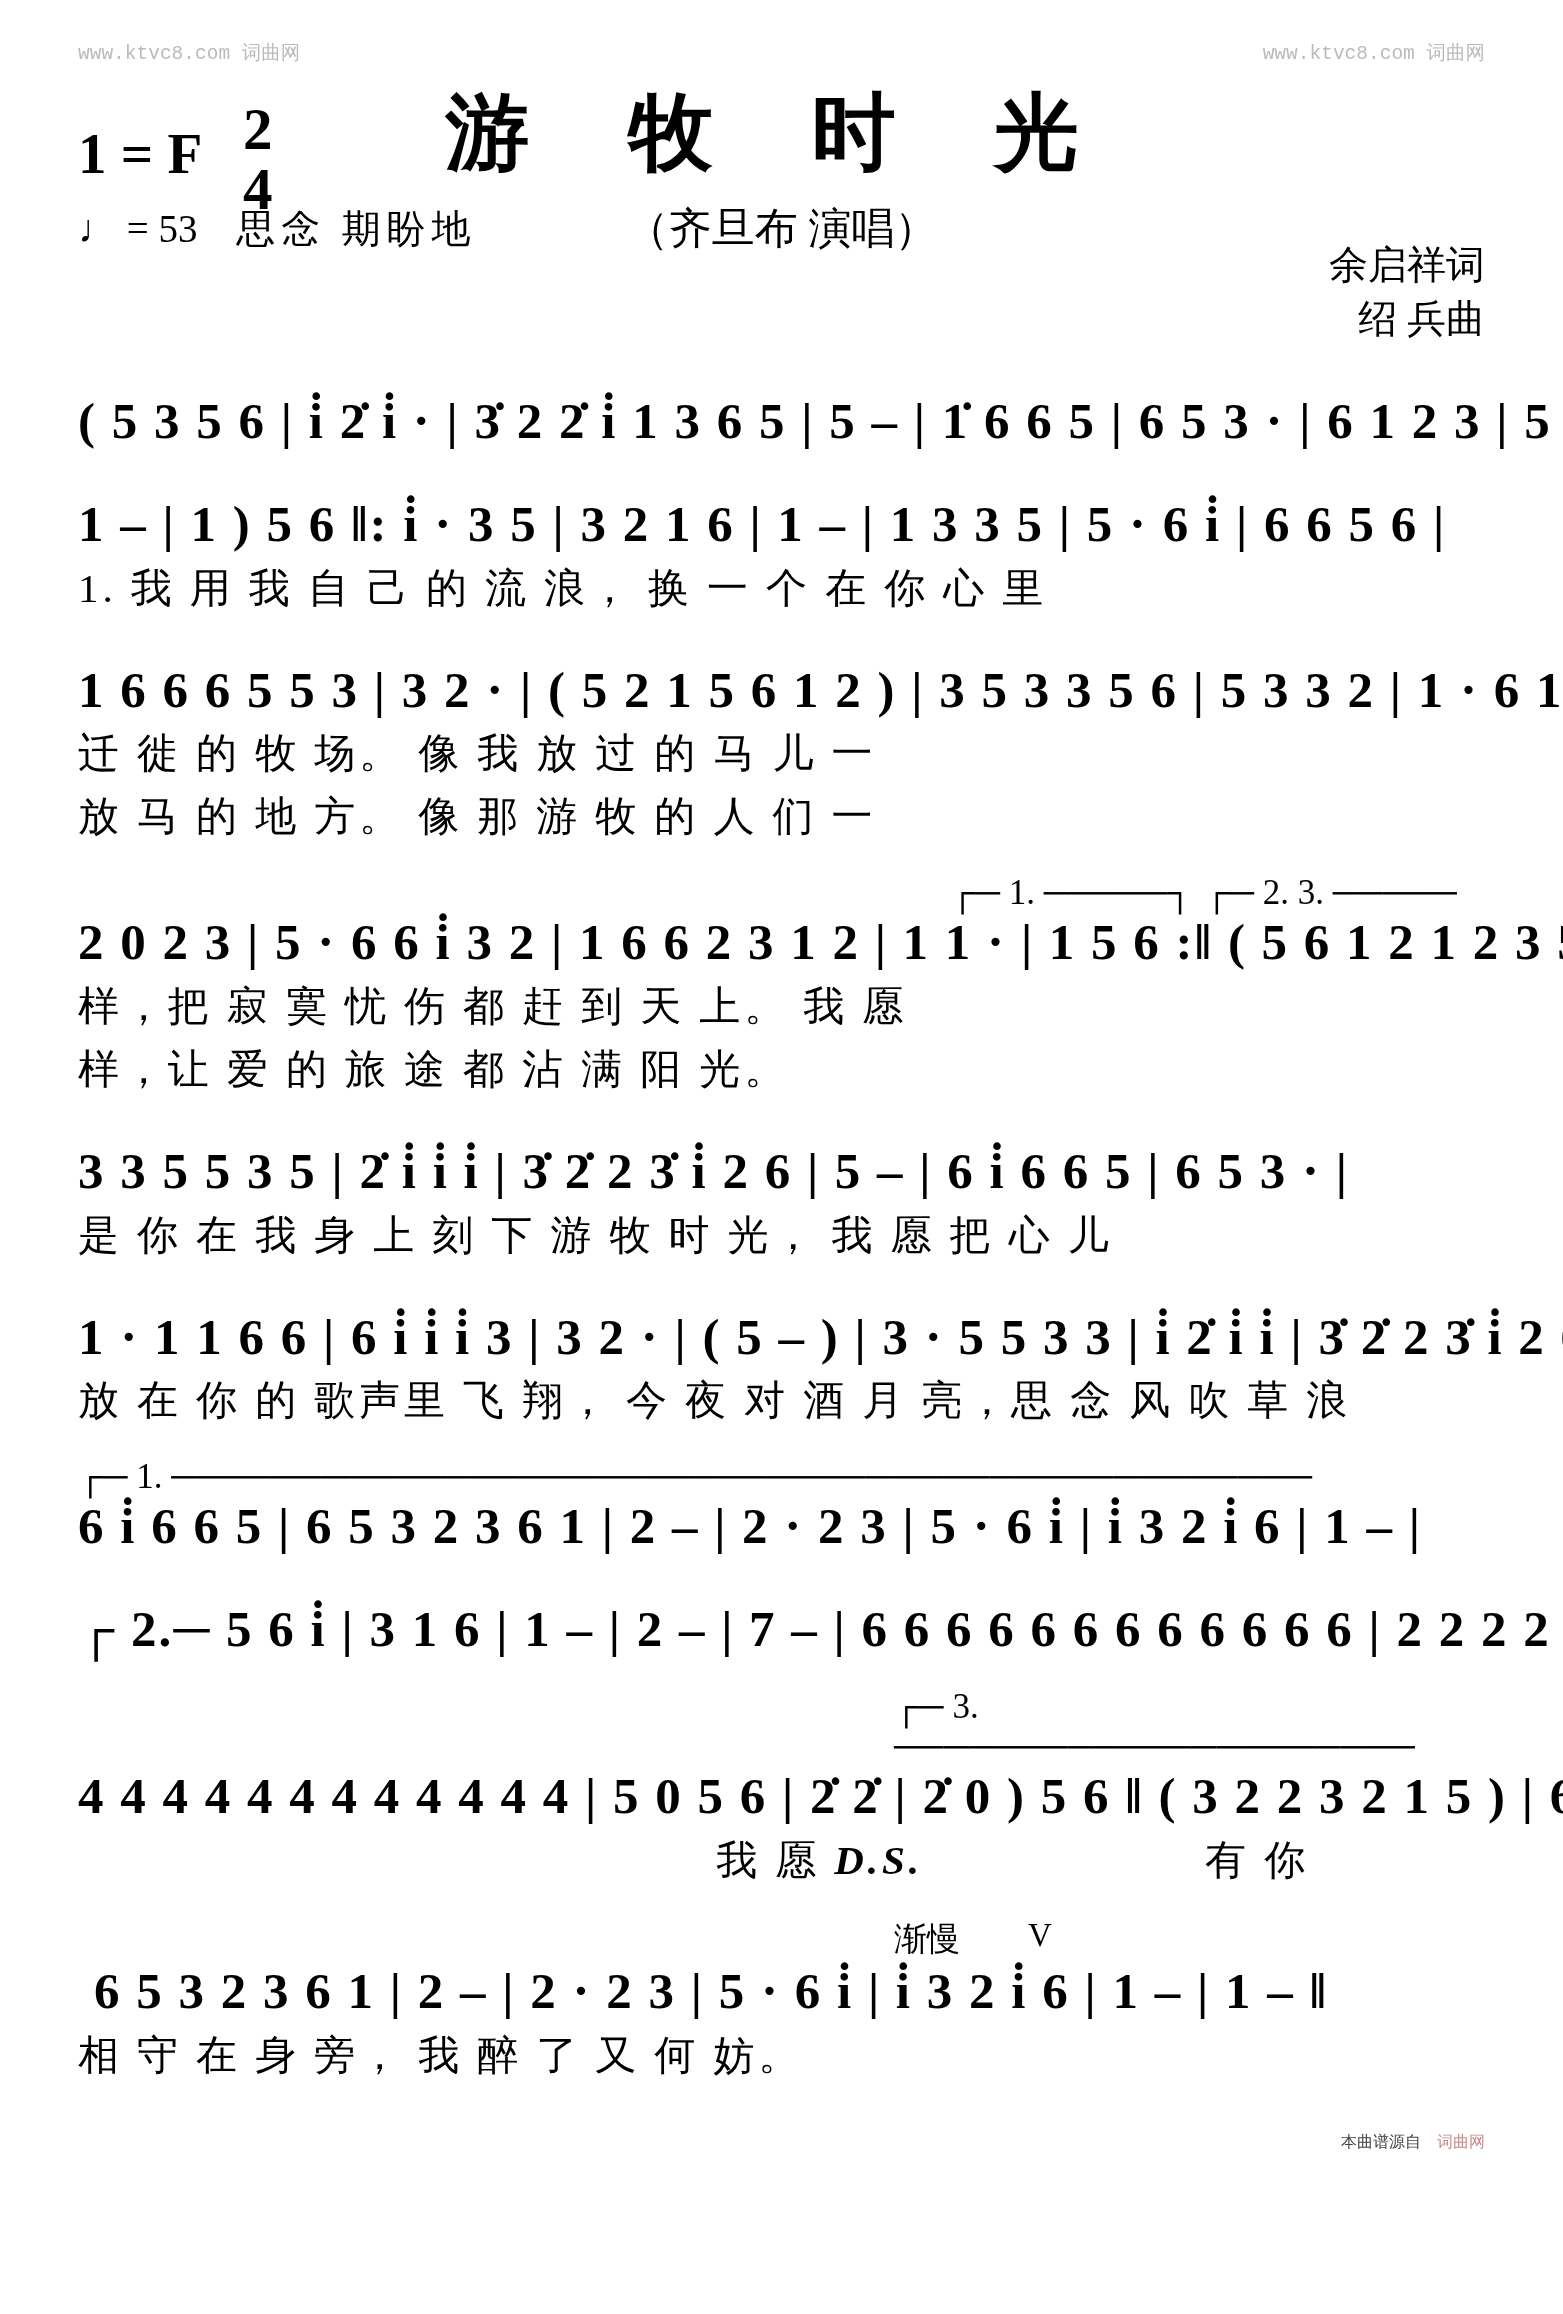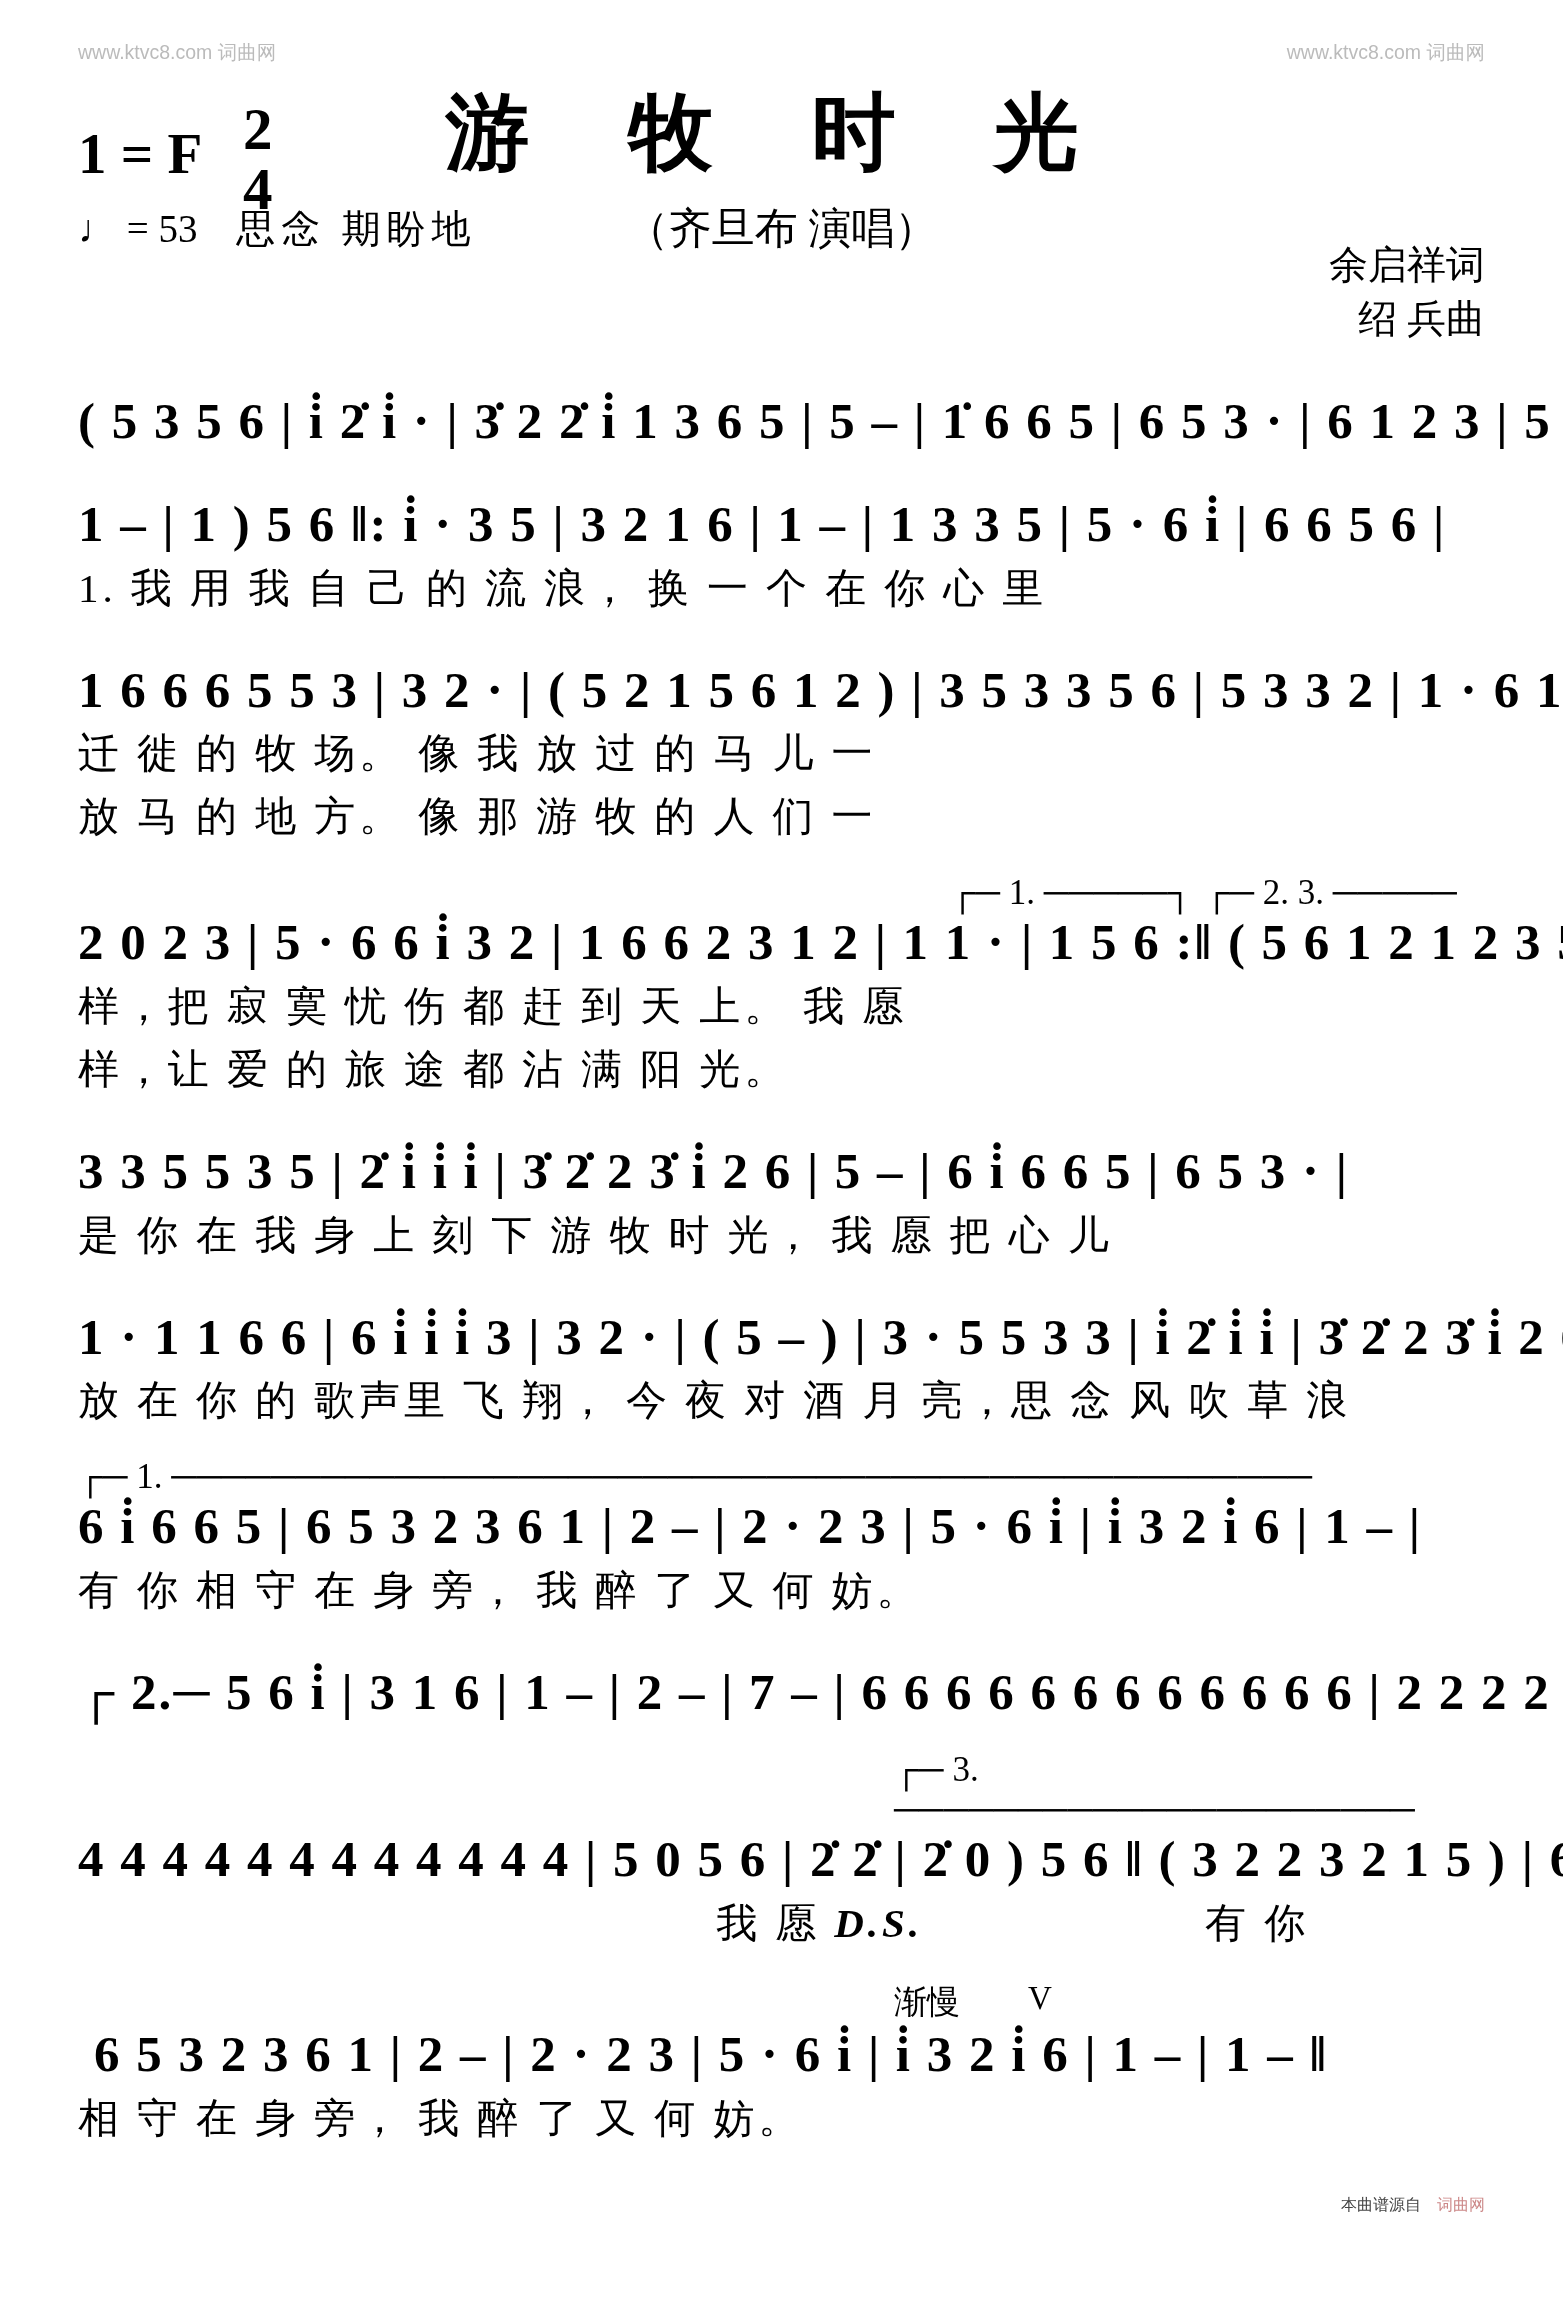--- a/index.html
+++ b/index.html
@@ -11,21 +11,21 @@
   }
   .page {
     width: 1563px;
     padding: 39px 78px 59px 78px;
     box-sizing: border-box;
     color: #000;
   }
   .watermark {
     color: #bbb;
     font-size: 19.5px;
-    font-family: Liberation Sans, sans-serif;
+    font-family: Liberation Mono, monospace;
   }
   .watermark-row {
     display: flex;
     justify-content: space-between;
   }
   .title {
     text-align: center;
     font-size: 84px;
     font-weight: bold;
     letter-spacing: 39px;
@@ -153,21 +153,20 @@
     <div class="lyric-line">样，让  爱 的 旅 途 都  沾 满 阳   光。</div>
 
     <div class="music-line">3 3 5 5 3 5 | 2̇ i̇ i̇ i̇ | 3̇ 2̇ 2 3̇ i̇ 2 6 | 5  ‒ | 6 i̇ 6 6 5 | 6 5 3 · |</div>
     <div class="lyric-line">是 你 在 我 身 上 刻 下 游 牧 时  光，  我 愿 把 心 儿</div>
 
     <div class="music-line">1 · 1 1 6 6 | 6 i̇ i̇ i̇ 3 | 3 2 · | ( 5 ‒ ) | 3 · 5 5 3 3 | i̇ 2̇ i̇ i̇ | 3̇ 2̇ 2 3̇ i̇ 2 6 | 5 ‒ |</div>
     <div class="lyric-line">放 在 你 的 歌声里 飞 翔，    今 夜 对 酒 月 亮，思 念 风 吹 草 浪</div>
 
     <div style="font-size:35px; font-family:'Times New Roman',serif; margin-top:29px;">┌─ 1. ──────────────────────────────────────────────</div>
     <div class="music-line" style="margin-top:0;">6 i̇ 6 6 5 | 6 5 3 2 3 6 1 | 2  ‒ | 2 · 2 3 | 5 · 6 i̇ | i̇ 3 2 i̇ 6 | 1  ‒ |</div>
-    <div class="lyric-line">有 你    相 守 在 身  旁，   我  醉   了 又 何  妨。</div>
 
     <div class="music-line">┌ 2.─  5 6 i̇ | 3 1 6 | 1 ‒ | 2 ‒ | 7 ‒ | 6 6 6 6 6 6 6 6 6 6 6 6 | 2 2 2 2 2 2 2 2 2 2 2 2 |</div>
 
     <div style="display:flex; margin-top:29px;">
       <span style="flex:0 0 58%;"></span>
       <span style="font-size:35px; font-family:'Times New Roman',serif;">┌─ 3. ─────────────────────</span>
     </div>
     <div class="music-line" style="margin-top:0;">4 4 4 4 4 4 4 4 4 4 4 4 | 5 0 5 6 | 2̇ 2̇ | 2̇ 0 ) 5 6 ‖ ( 3 2 2 3 2 1 5 ) | 6 i̇ 6 6 5 |</div>
     <div class="lyric-line">
       <span style="display:inline-block; width:624px;"></span>

